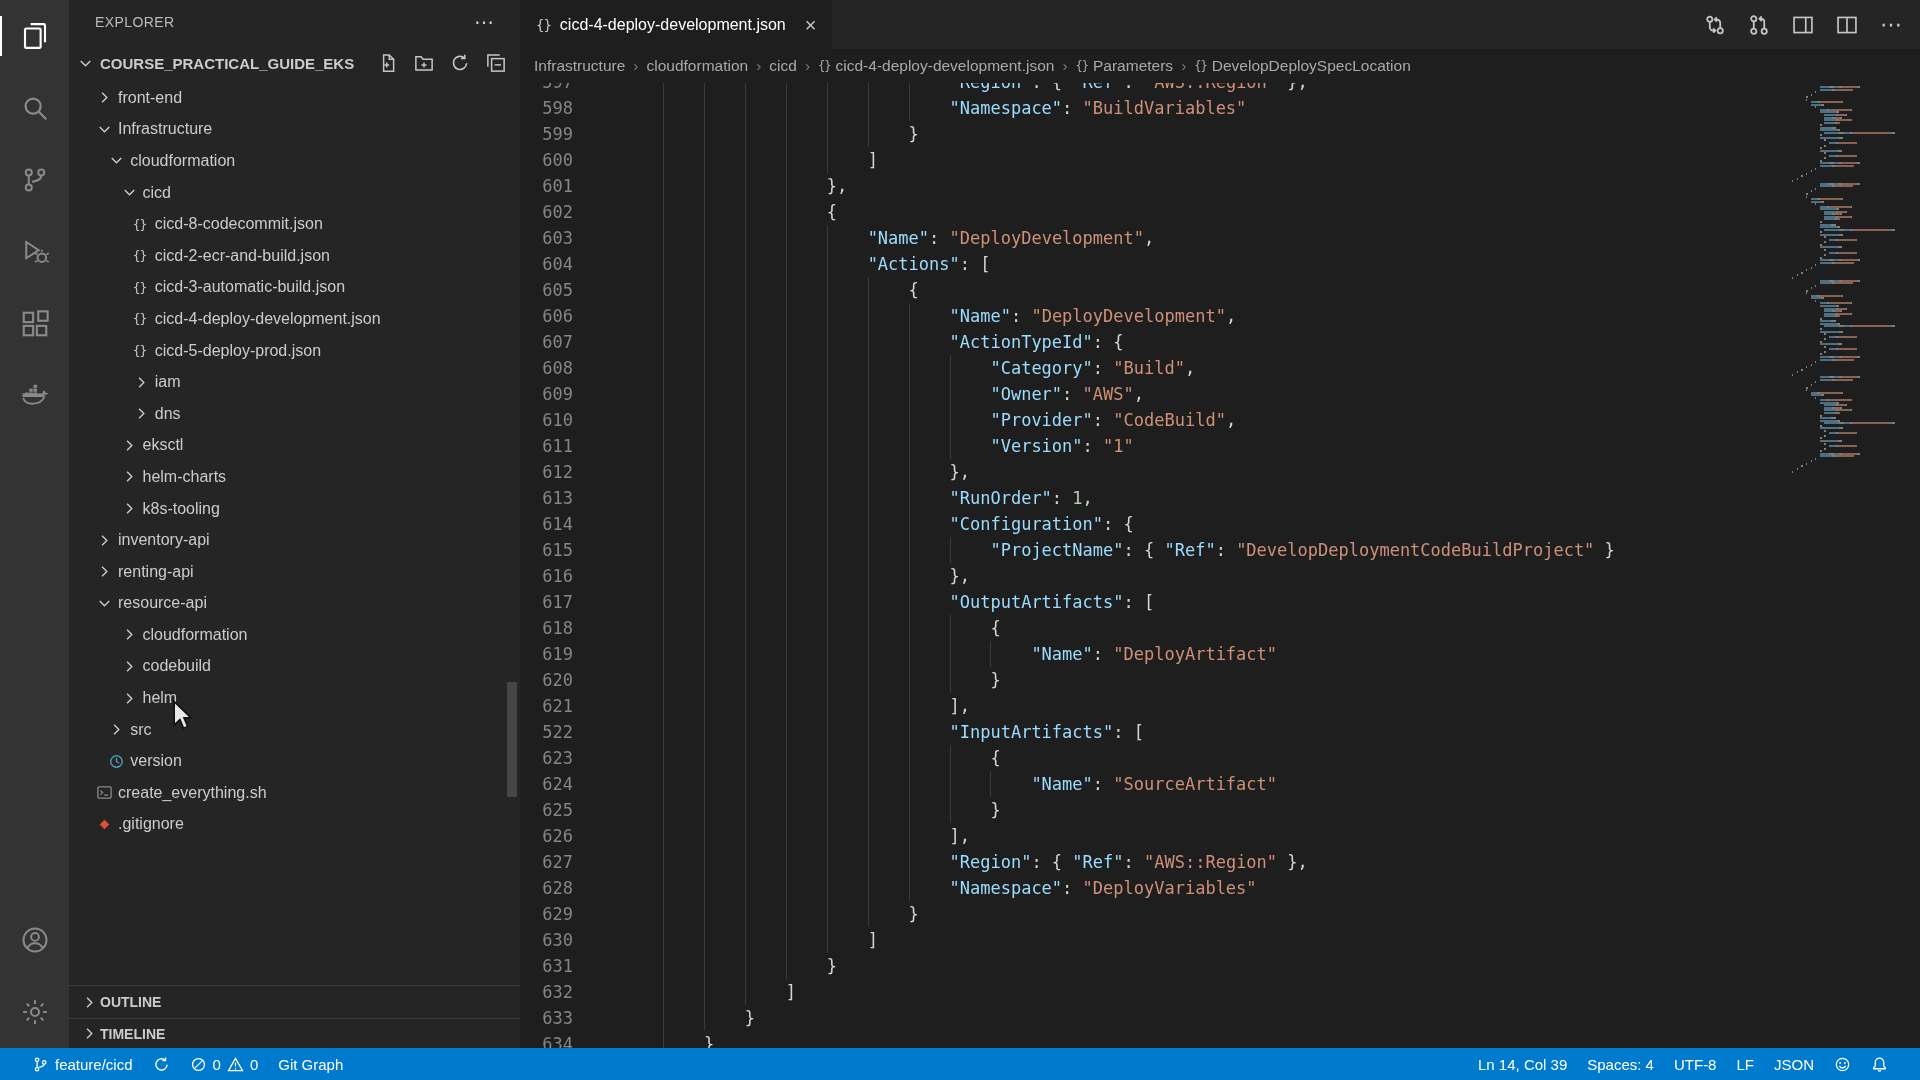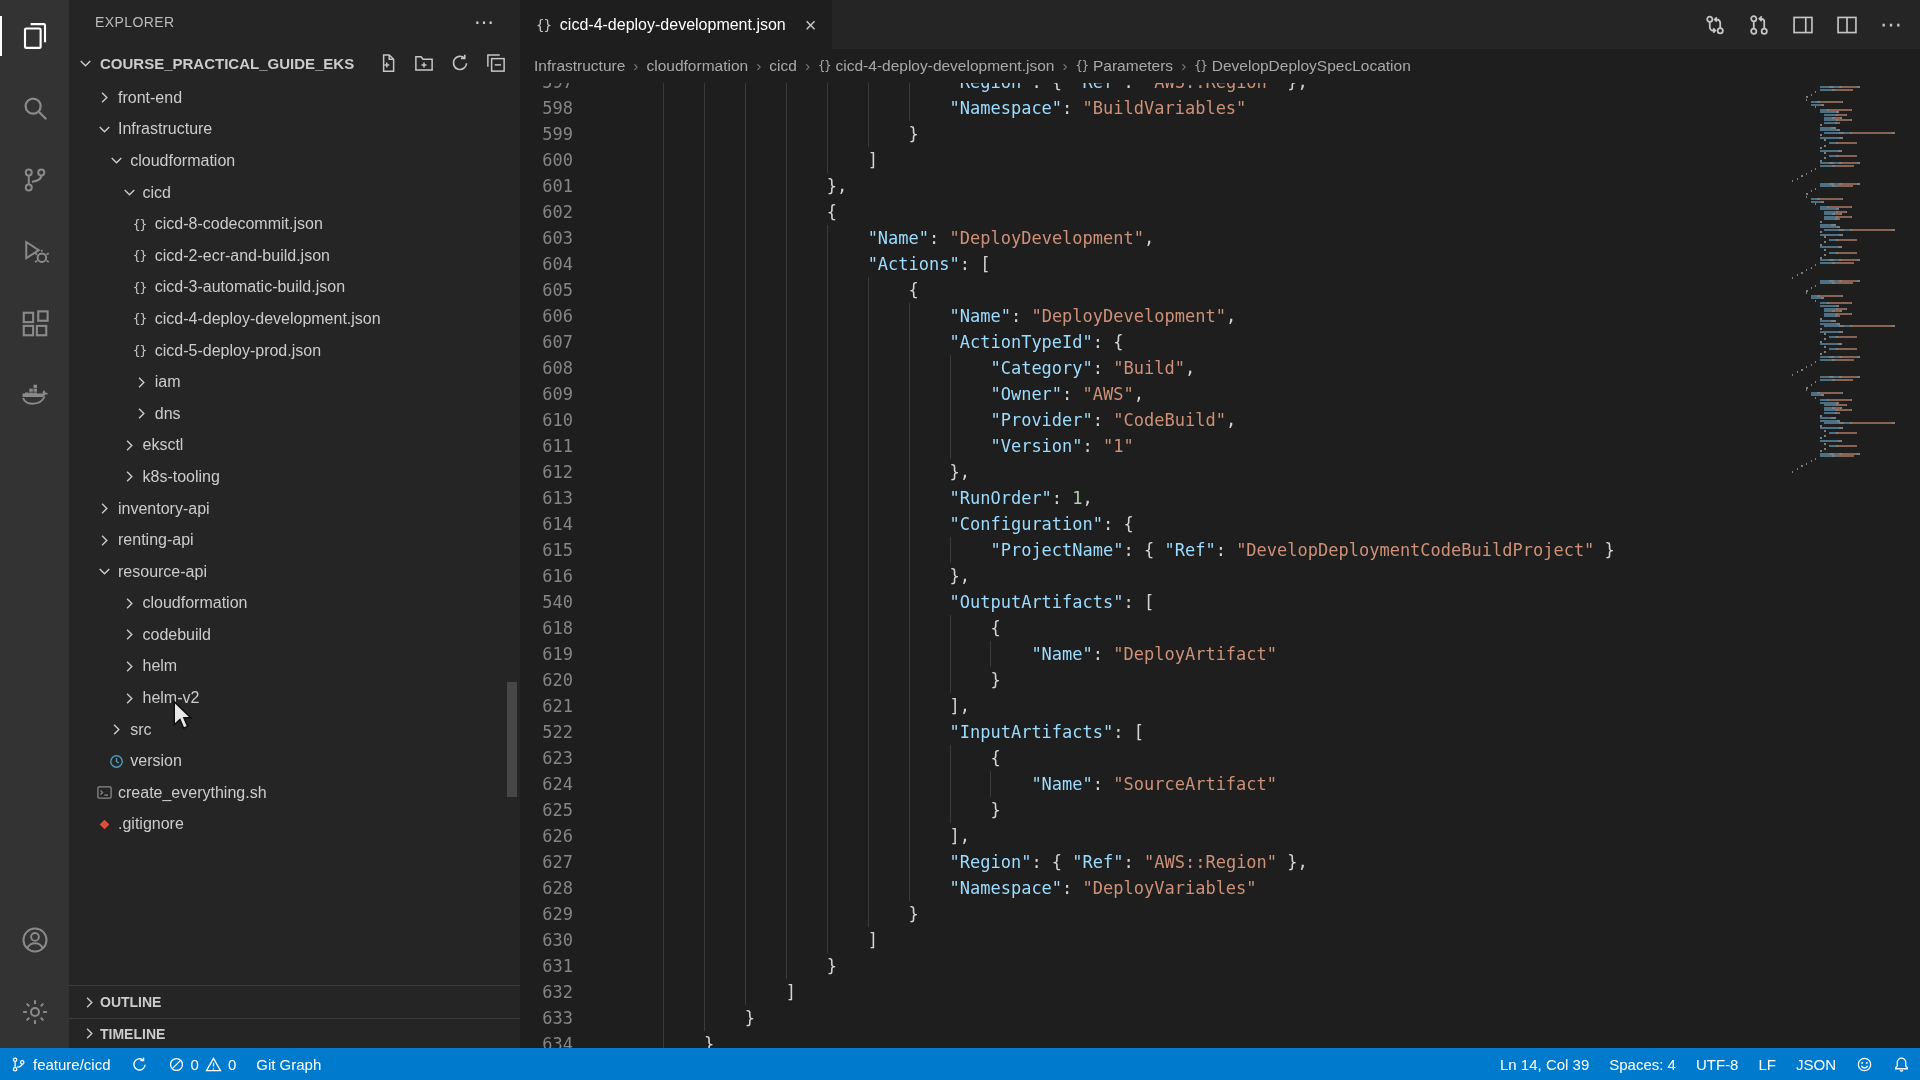--- a/index.html
+++ b/index.html
@@ -72,21 +72,21 @@
   .tk-n{color:var(--c-num,#b5cea8)}
   .tk-p{color:var(--c-pun,#d4d4d4)}
   .minimap{position:absolute;top:0;right:15px;width:122px;height:100%;overflow:hidden}
   .mm-content{padding-top:3px}
   .mm-line{height:2px;margin-bottom:.56px;display:flex}
   .mm-line span{display:inline-block;height:2px;flex:none;opacity:.6}
   .mm-k{background:#6ca6c9}.mm-s{background:#ce9178}.mm-n{background:#b5cea8}.mm-p{background:#bdbdbd}
 
   
   .statusbar{height:32px;background:var(--sbbg,#007acc);display:flex;align-items:center;
-             color:#ffffff;font-size:15px;padding:0 0;flex:none}
+             color:#ffffff;font-size:15px;padding:0 22px;flex:none}
   .sb-left,.sb-right{display:flex;align-items:center;height:100%}
   .sb-right{margin-left:auto}
   .sb-item{display:flex;align-items:center;gap:6px;padding:0 10px;height:100%;cursor:pointer}
   .sb-item .icon svg{width:17px;height:17px}
 
   .cursor{position:absolute;left:170px;top:700px;z-index:99;pointer-events:none}
 </style>
 </head>
 <body>
 
@@ -293,20 +293,28 @@
               </svg>
             </span>
             <span class="tree-label">eksctl</span>
           </div>
           <div class="tree-row" style="padding-left: 51.5px;">
             <span class="twistie">
               <svg viewBox="0 0 16 16">
                 <path d="M5.7 3.5L10.2 8l-4.5 4.5" fill="none" stroke="currentColor" stroke-width="1.3"></path>
               </svg>
             </span>
+            <span class="tree-label">helm-charts</span>
+          </div>
+          <div class="tree-row" style="padding-left: 51.5px;">
+            <span class="twistie">
+              <svg viewBox="0 0 16 16">
+                <path d="M5.7 3.5L10.2 8l-4.5 4.5" fill="none" stroke="currentColor" stroke-width="1.3"></path>
+              </svg>
+            </span>
             <span class="tree-label">k8s-tooling</span>
           </div>
           <div class="tree-row" style="padding-left: 27px;">
             <span class="twistie">
               <svg viewBox="0 0 16 16">
                 <path d="M5.7 3.5L10.2 8l-4.5 4.5" fill="none" stroke="currentColor" stroke-width="1.3"></path>
               </svg>
             </span>
             <span class="tree-label">inventory-api</span>
           </div>
@@ -342,28 +350,20 @@
             </span>
             <span class="tree-label">codebuild</span>
           </div>
           <div class="tree-row" style="padding-left: 51.5px;">
             <span class="twistie">
               <svg viewBox="0 0 16 16">
                 <path d="M5.7 3.5L10.2 8l-4.5 4.5" fill="none" stroke="currentColor" stroke-width="1.3"></path>
               </svg>
             </span>
             <span class="tree-label">helm</span>
-          </div>
-          <div class="tree-row" style="padding-left: 51.5px;">
-            <span class="twistie">
-              <svg viewBox="0 0 16 16">
-                <path d="M5.7 3.5L10.2 8l-4.5 4.5" fill="none" stroke="currentColor" stroke-width="1.3"></path>
-              </svg>
-            </span>
-            <span class="tree-label">helm-v2</span>
           </div>
           <div class="tree-row" style="padding-left: 39.25px;">
             <span class="twistie">
               <svg viewBox="0 0 16 16">
                 <path d="M5.7 3.5L10.2 8l-4.5 4.5" fill="none" stroke="currentColor" stroke-width="1.3"></path>
               </svg>
             </span>
             <span class="tree-label">src</span>
           </div>
           <div class="tree-row" style="padding-left: 39.25px;">
@@ -496,21 +496,21 @@
             <div class="line-num">607</div>
             <div class="line-num">608</div>
             <div class="line-num">609</div>
             <div class="line-num">610</div>
             <div class="line-num">611</div>
             <div class="line-num">612</div>
             <div class="line-num">613</div>
             <div class="line-num">614</div>
             <div class="line-num">615</div>
             <div class="line-num">616</div>
-            <div class="line-num">540</div>
+            <div class="line-num">617</div>
             <div class="line-num">618</div>
             <div class="line-num">619</div>
             <div class="line-num">620</div>
             <div class="line-num">621</div>
             <div class="line-num">522</div>
             <div class="line-num">623</div>
             <div class="line-num">624</div>
             <div class="line-num">625</div>
             <div class="line-num">626</div>
             <div class="line-num">627</div>

